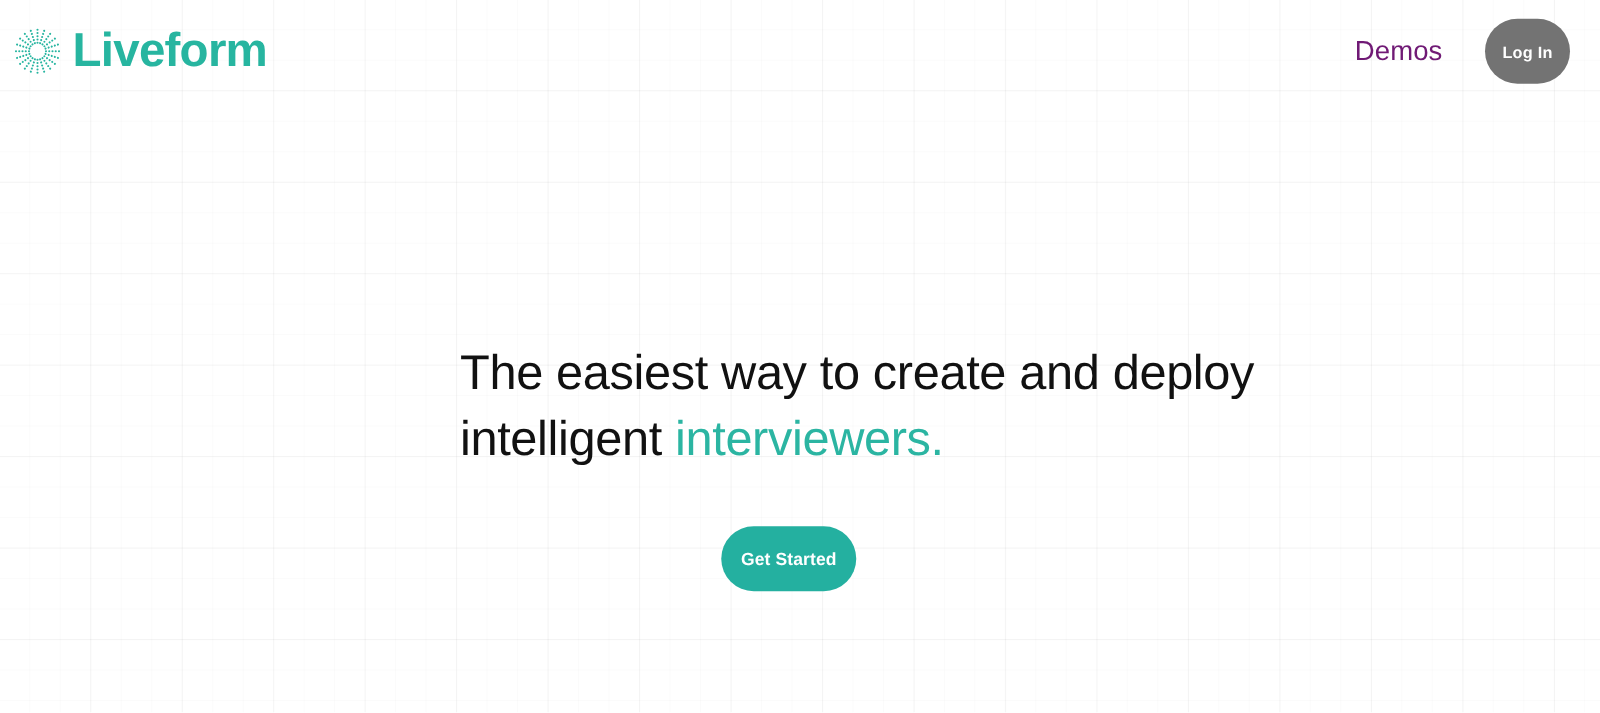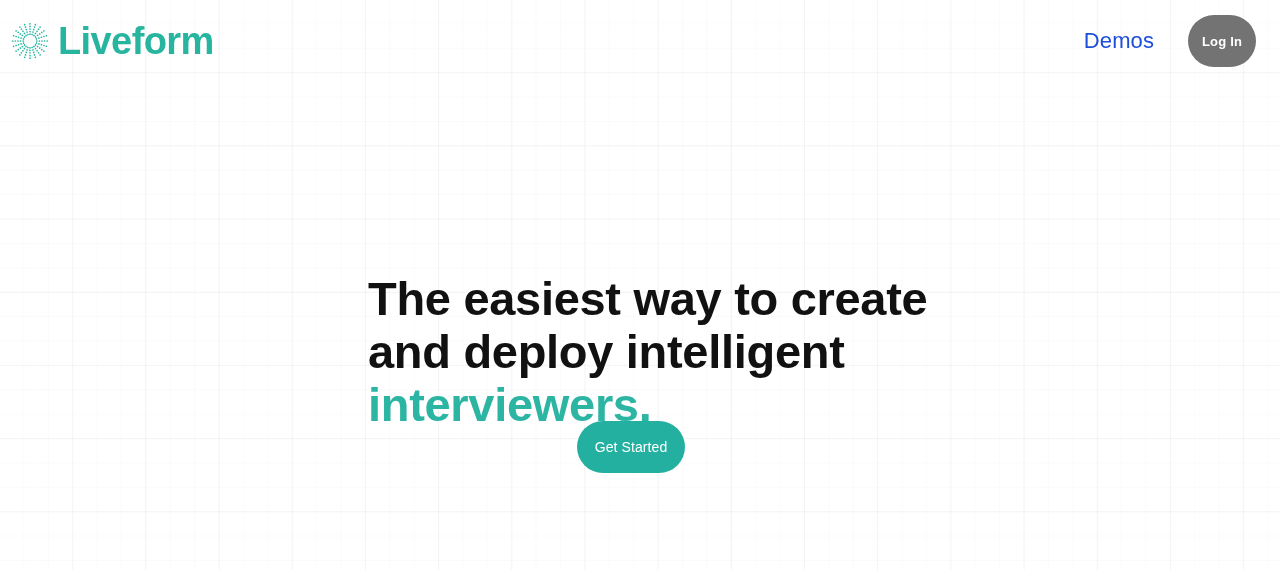--- a/index.html
+++ b/index.html
@@ -74,21 +74,21 @@
   }
 
   .nav-right {
     display: flex;
     align-items: center;
     gap: 34px;
   }
 
   .nav-link {
     font-size: 22px;
-    color: #1d4ed8;
+    color: #701a75;
     text-decoration: none;
     letter-spacing: 0.1px;
     line-height: 1;
     margin-left: 36px;
   }
 
   .login-btn {
     display: inline-flex;
     align-items: center;
     justify-content: center;
@@ -112,22 +112,22 @@
     width: 1280px;
     height: 570px;
     z-index: 5;
   }
 
   .hero-title {
     position: absolute;
     left: 368px;
     top: 272px;
     width: 640px;
-    font-size: 47px;
-    font-weight: bold;
+    font-size: 39px;
+    font-weight: normal;
     line-height: 53px;
     letter-spacing: -0.3px;
     color: #111111;
   }
 
   .accent { color: #2bb5a2; }
 
   .cta-wrap {
     position: absolute;
     left: 0;
@@ -142,21 +142,21 @@
     align-items: center;
     justify-content: center;
     width: 108px;
     height: 52px;
     border: none;
     border-radius: 999px;
     background: #24b0a0;
     color: #ffffff;
     font-family: "Liberation Sans", sans-serif;
     font-size: 14px;
-    font-weight: normal;
+    font-weight: bold;
     letter-spacing: 0.1px;
     cursor: pointer;
   }
 </style>
 </head>
 <body>
 
 <div class="grid-bg"></div>
 
 <header class="header">

